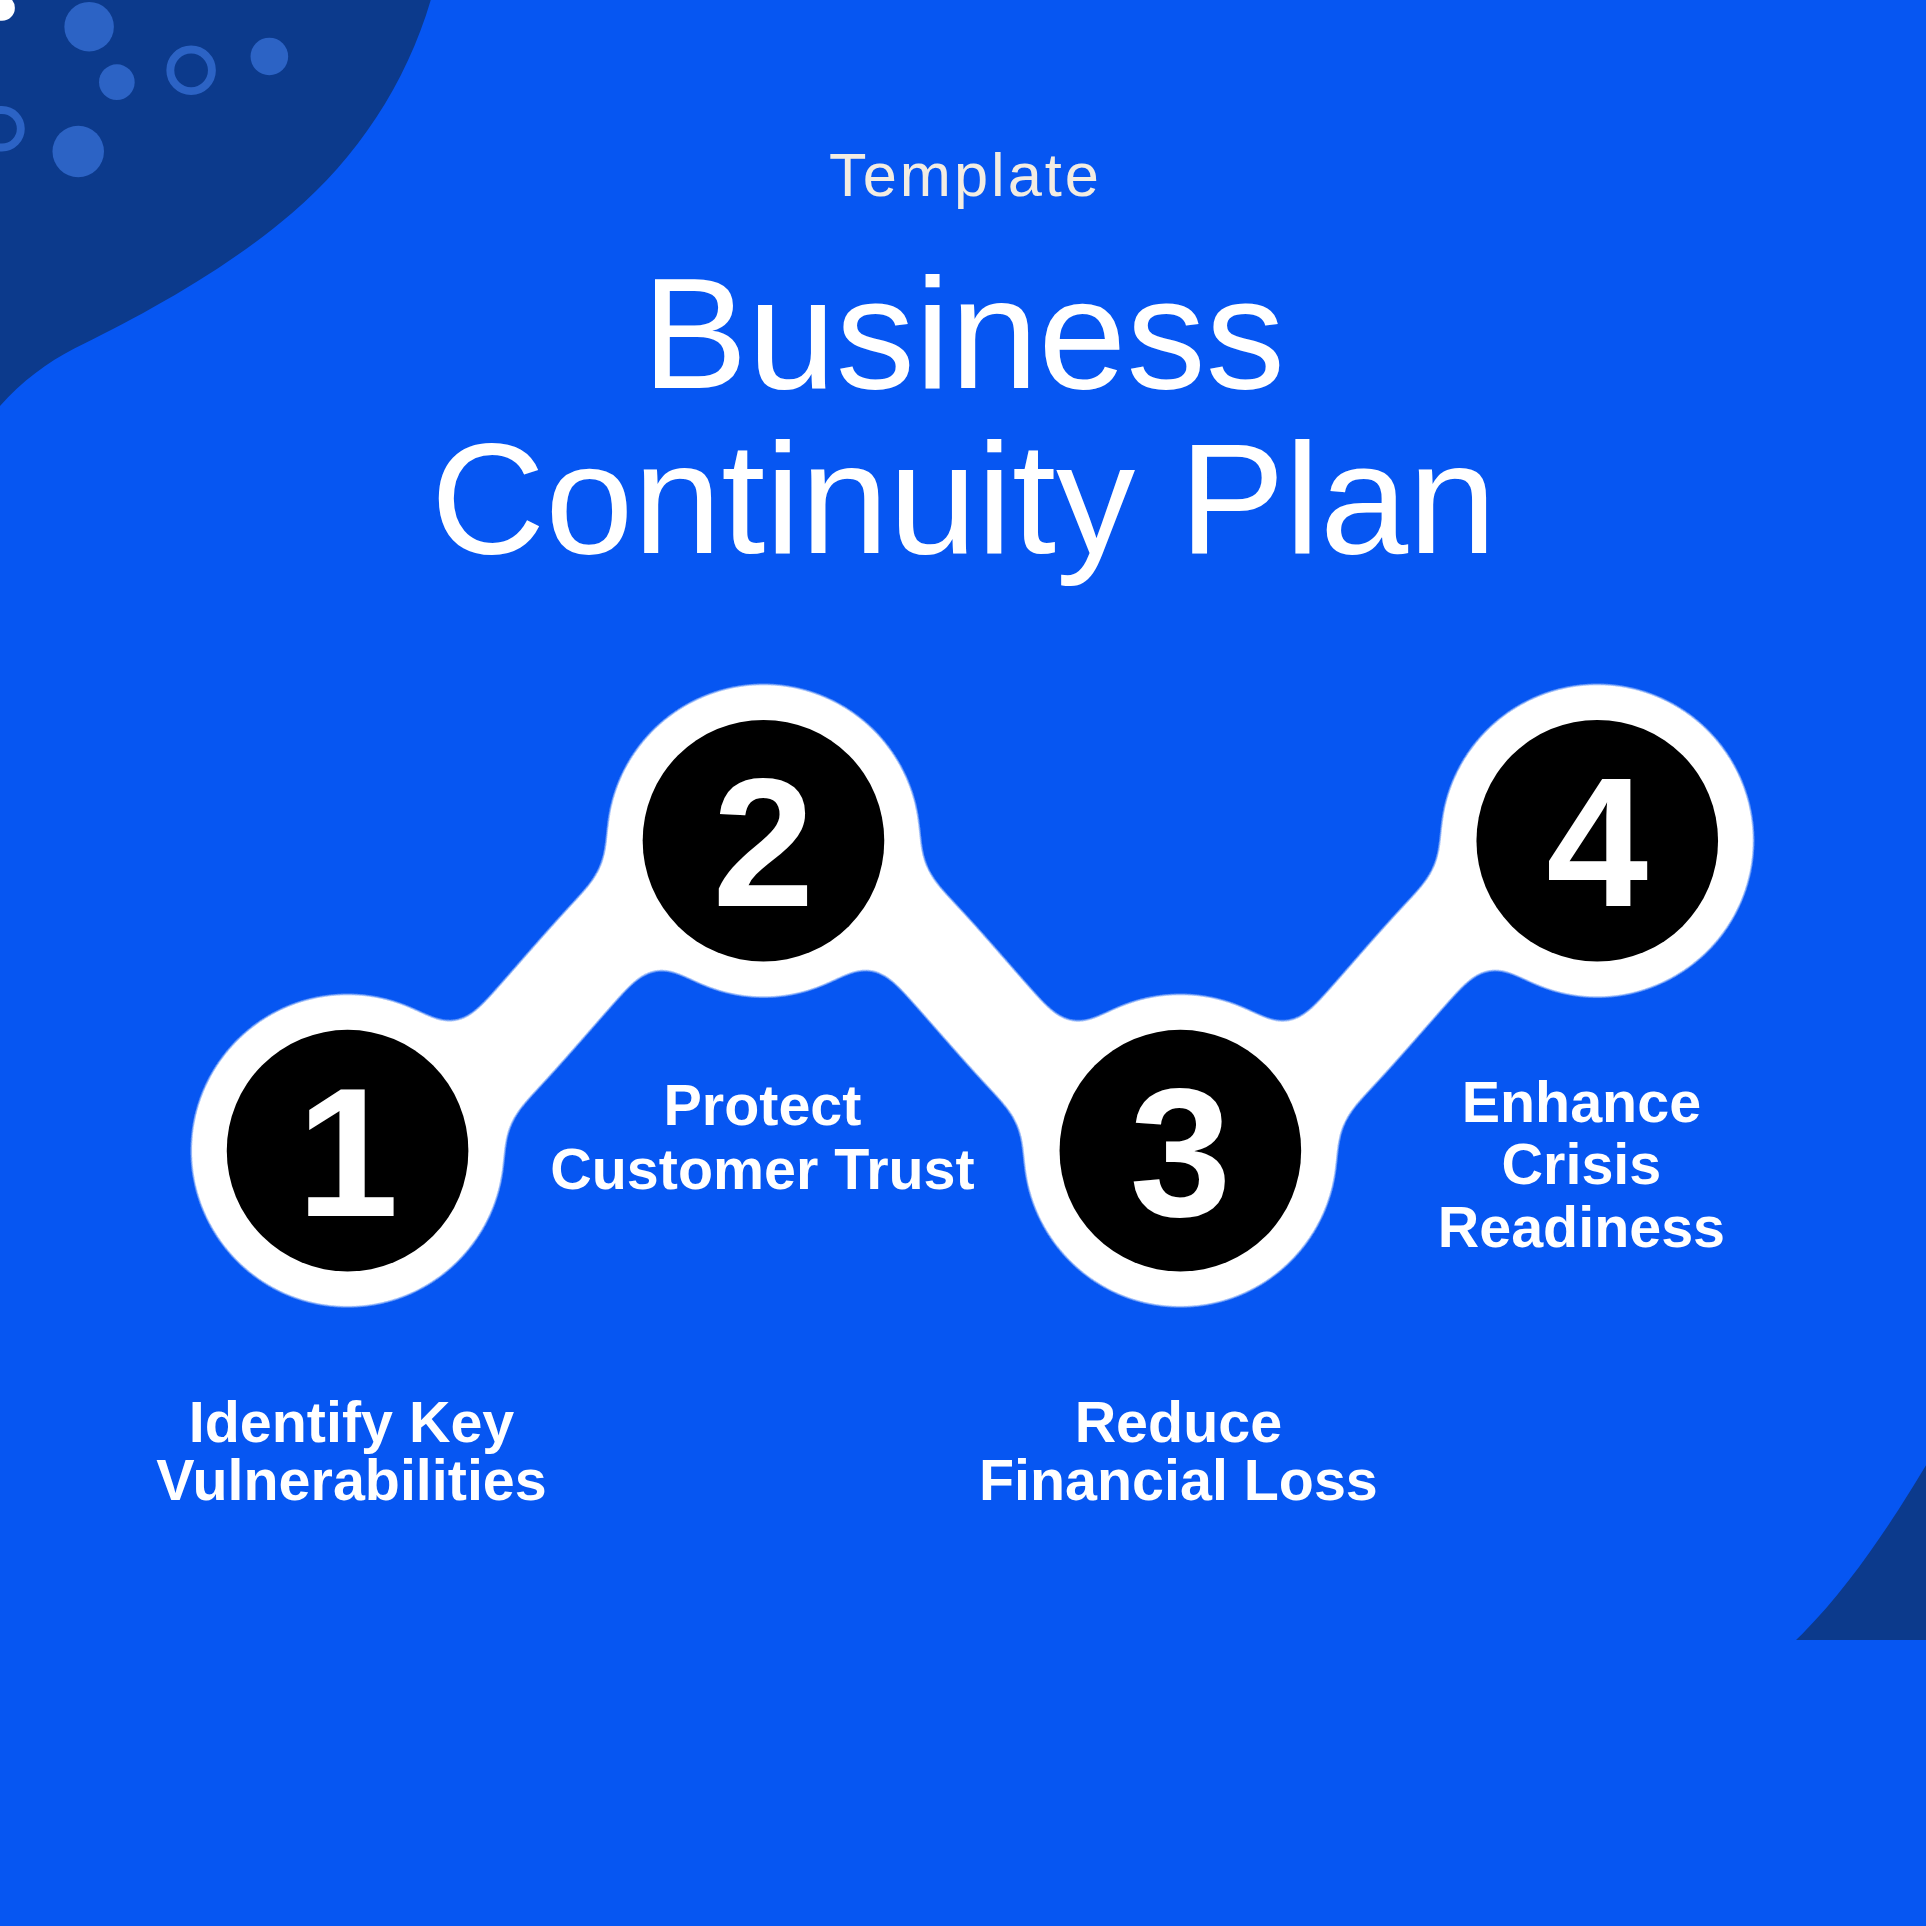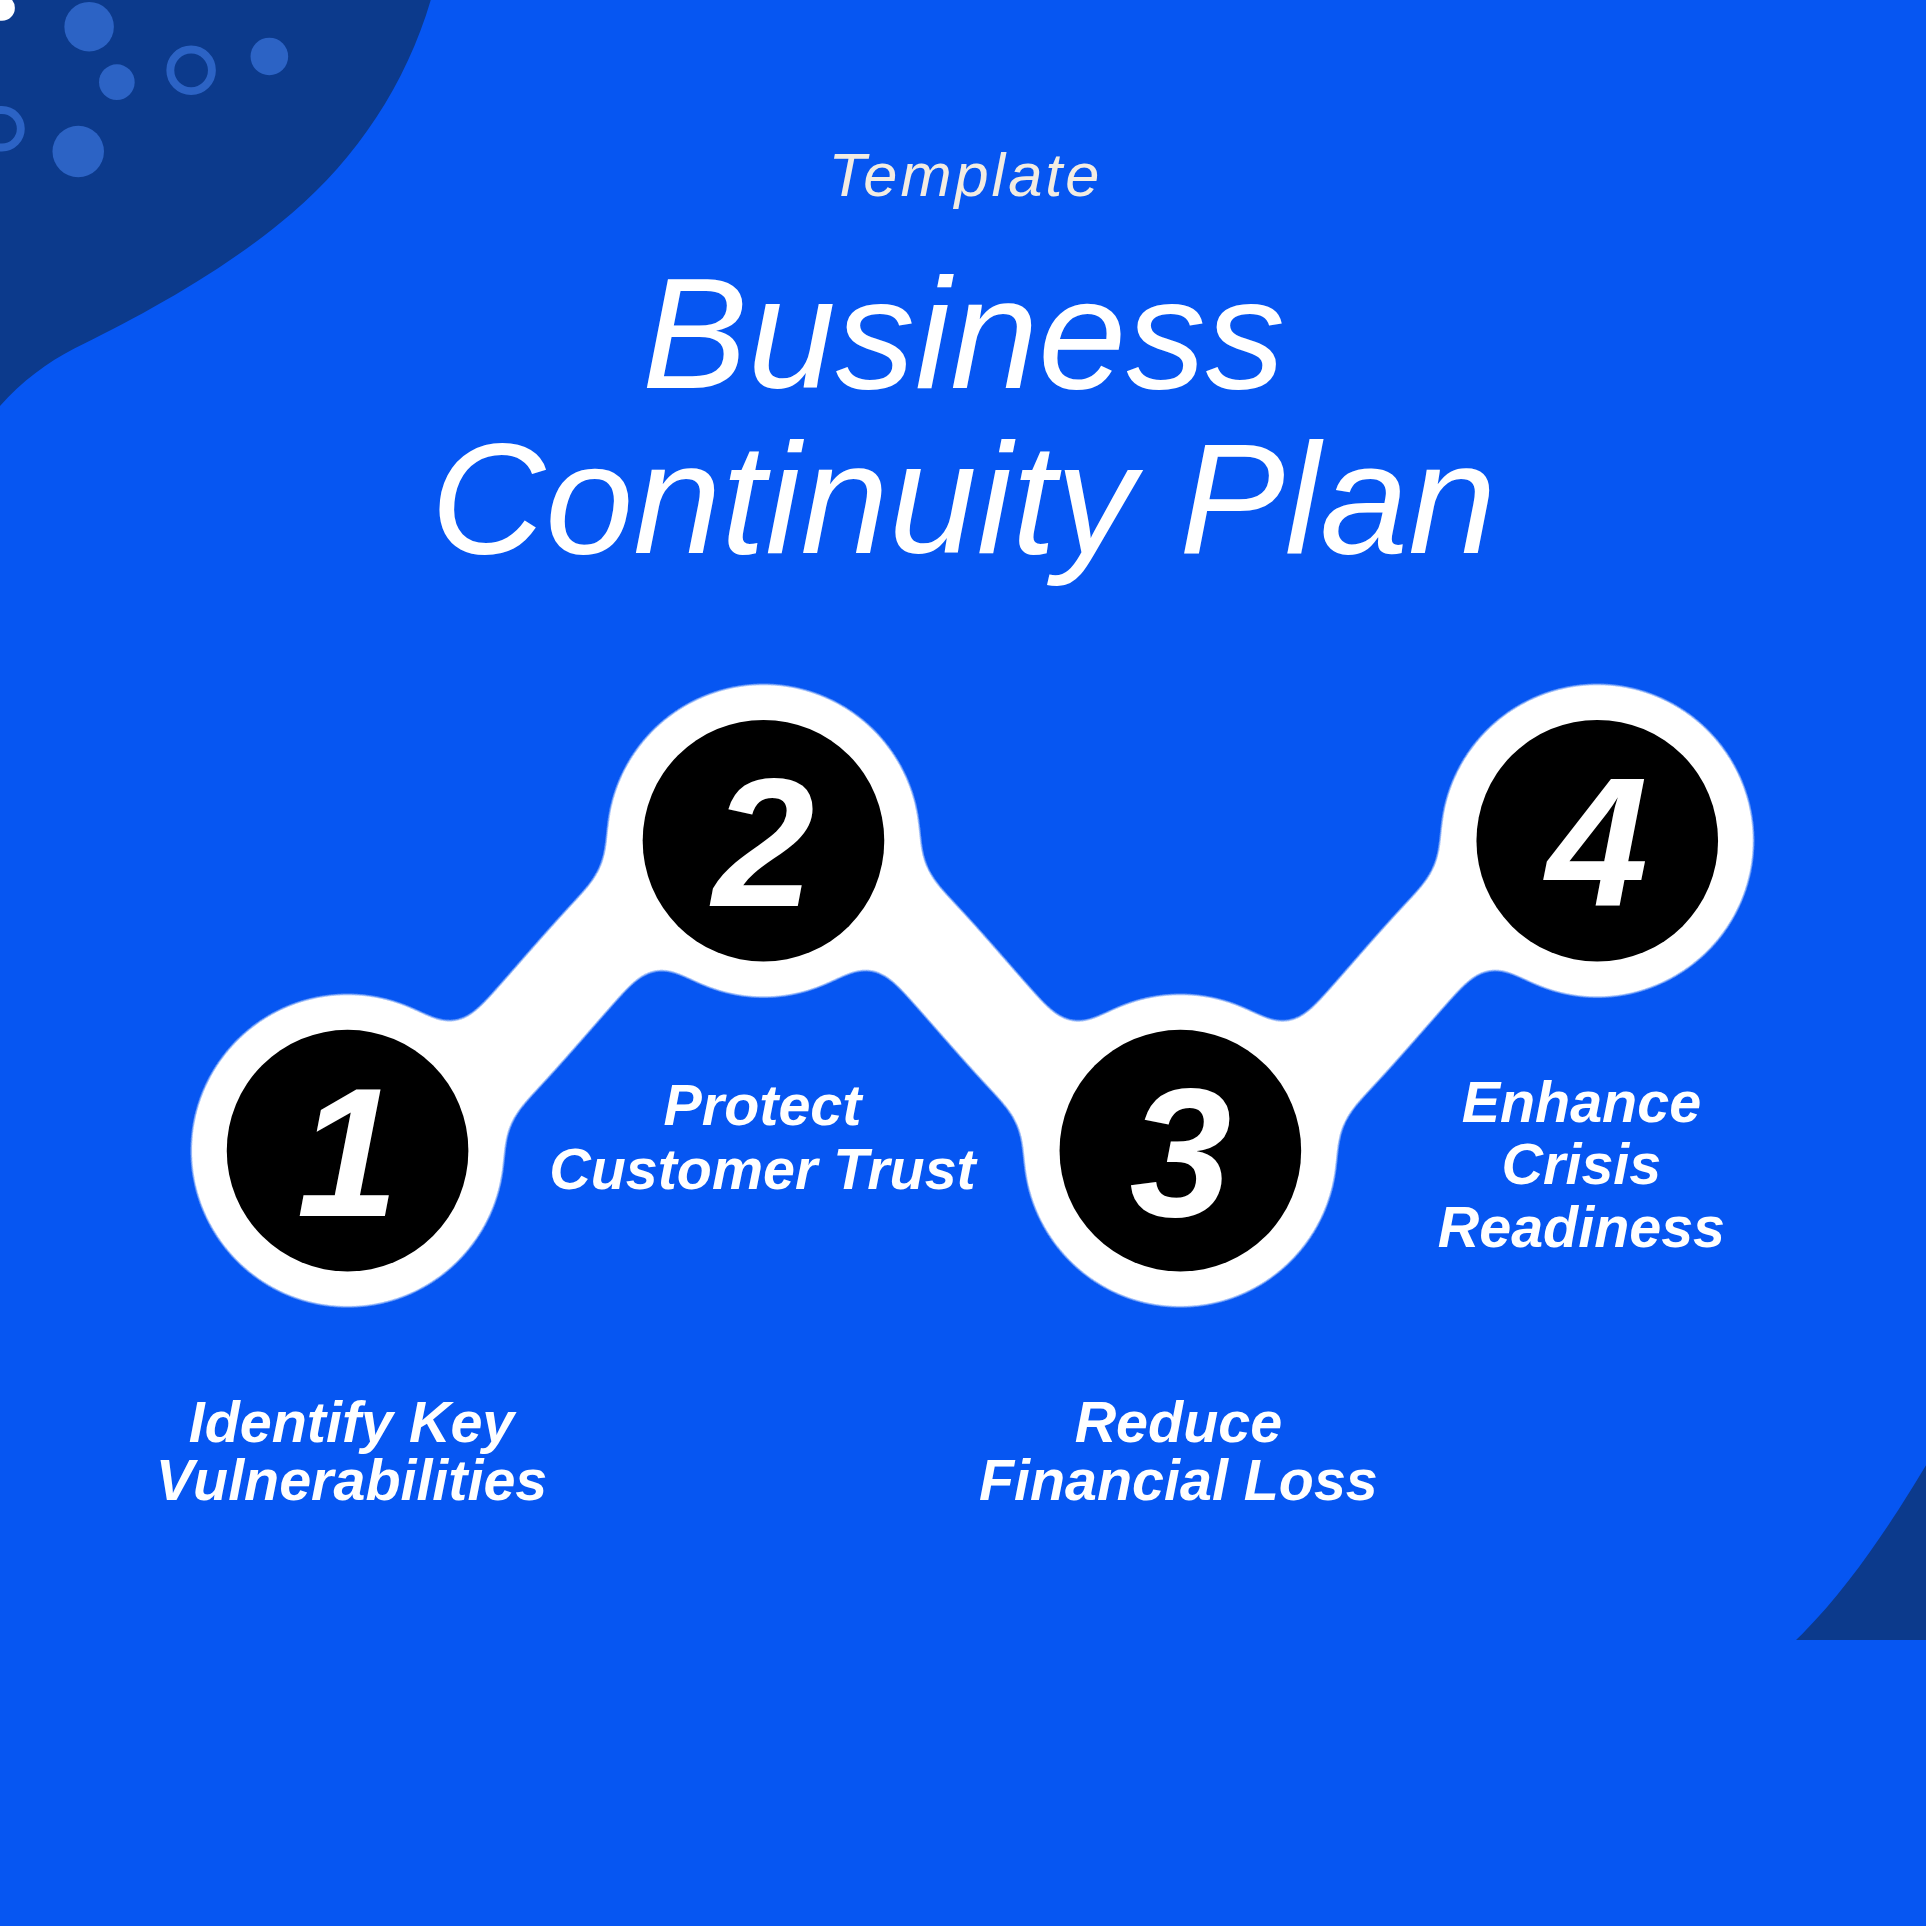--- a/index.html
+++ b/index.html
@@ -7,21 +7,20 @@
     padding: 0;
     background: #0656F2;
   }
   .stage {
     width: 1927px;
     height: 1640px;
     position: relative;
     overflow: hidden;
     background: var(--bg, #0656F2);
     font-family: "Liberation Sans", sans-serif;
-    font-style: italic;
   }
   svg { display: block; }
 
   .bg-rect        { fill: var(--bg, #0656F2); }
   .navy-blob      { fill: var(--navy, #0C3A8C); }
   .dot-fill       { fill: var(--dot, #2C63C5); }
   .dot-ring       { fill: none; stroke: var(--dot, #2C63C5); stroke-width: 8; }
   .dot-white      { fill: var(--white, #FFFFFF); }
   .goo-disc       { fill: var(--white, #FFFFFF); }
   .goo-band       { fill: none; stroke: var(--white, #FFFFFF); stroke-width: 96;

